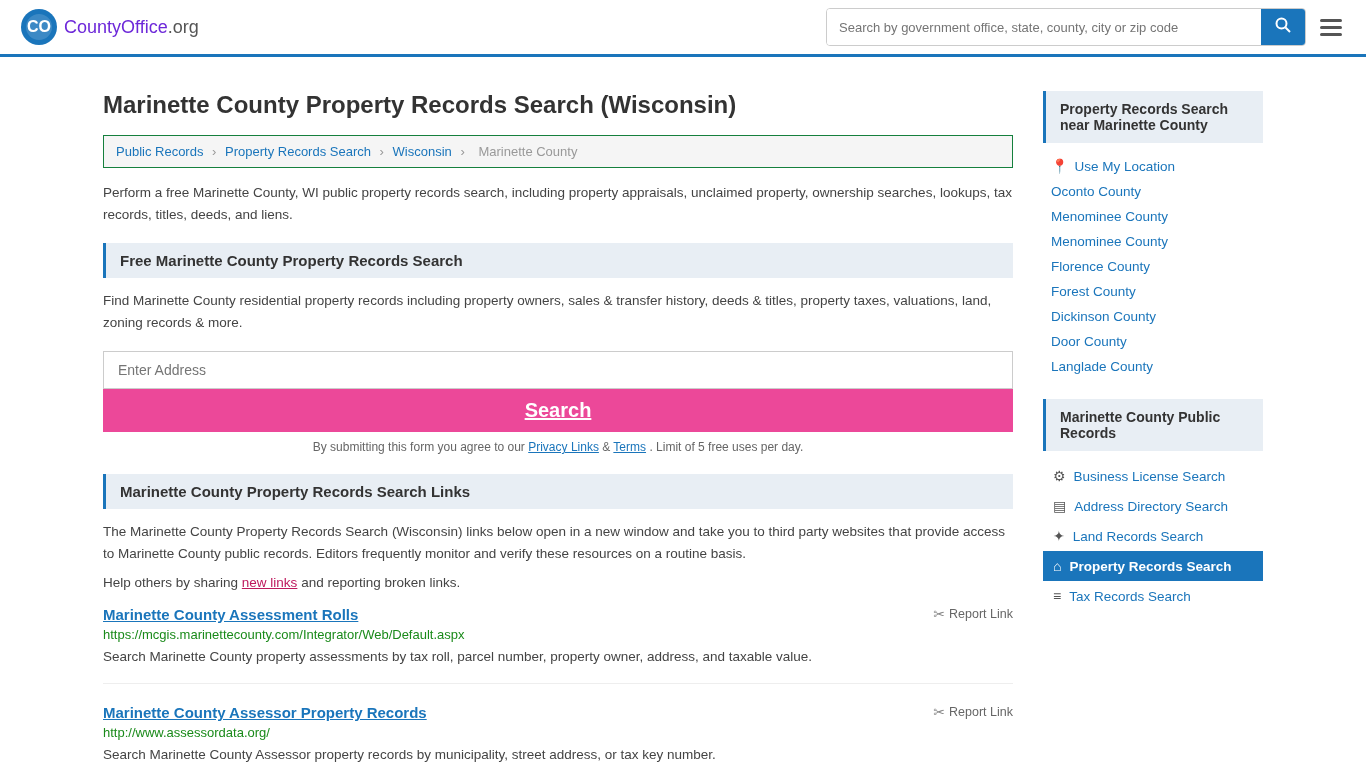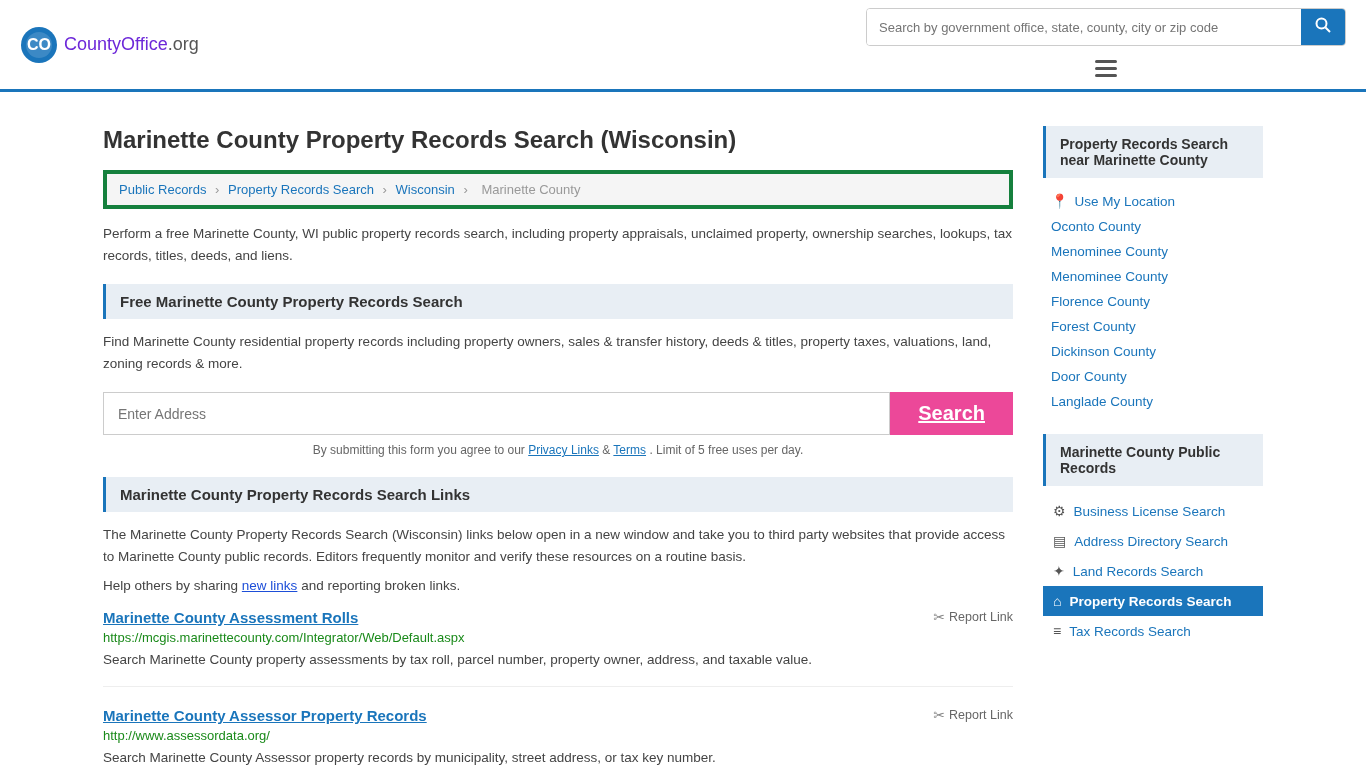--- a/index.html
+++ b/index.html
@@ -29,21 +29,20 @@
       color: #1a75bb;
     }
     .logo-text span {
       color: #6d28d9;
       font-weight: normal;
     }
     .header-right {
       display: flex;
       align-items: center;
       gap: 10px;
-      flex-direction: column;
     }
     .search-bar {
       display: flex;
       border: 1px solid #ccc;
       border-radius: 4px;
       overflow: hidden;
       width: 480px;
     }
     .search-bar input {
       border: none;
@@ -102,21 +101,21 @@
       margin-bottom: 16px;
     }
 
     
     .breadcrumb {
       background: #f5f5f5;
       padding: 8px 12px;
       font-size: 13px;
       color: #666;
       margin-bottom: 14px;
-      border: 4px solid #15803d;
+      border: 1px solid #15803d;
     }
     .breadcrumb a {
       color: #1a75bb;
       text-decoration: none;
     }
     .breadcrumb span {
       margin: 0 5px;
       color: #999;
     }
 
@@ -140,20 +139,21 @@
     }
 
     
     .search-form {
       margin-bottom: 10px;
     }
     .address-search {
       display: flex;
       gap: 0;
       margin-bottom: 8px;
+      flex-direction: column;
     }
     .address-search input {
       flex: 1;
       border: 1px solid #ccc;
       padding: 10px 14px;
       font-size: 14px;
       outline: none;
       color: #999;
     }
     .address-search button {
@@ -185,21 +185,21 @@
       color: #444;
       margin-bottom: 10px;
       line-height: 1.6;
     }
     .share-links {
       font-size: 13.5px;
       color: #444;
       margin-bottom: 16px;
     }
     .share-links a {
-      color: #1d4ed8;
+      color: #be185d;
       text-decoration: underline;
     }
 
     
     .record-item {
       margin-bottom: 20px;
       padding-bottom: 16px;
       border-bottom: 1px solid #eee;
     }
     .record-item-header {

